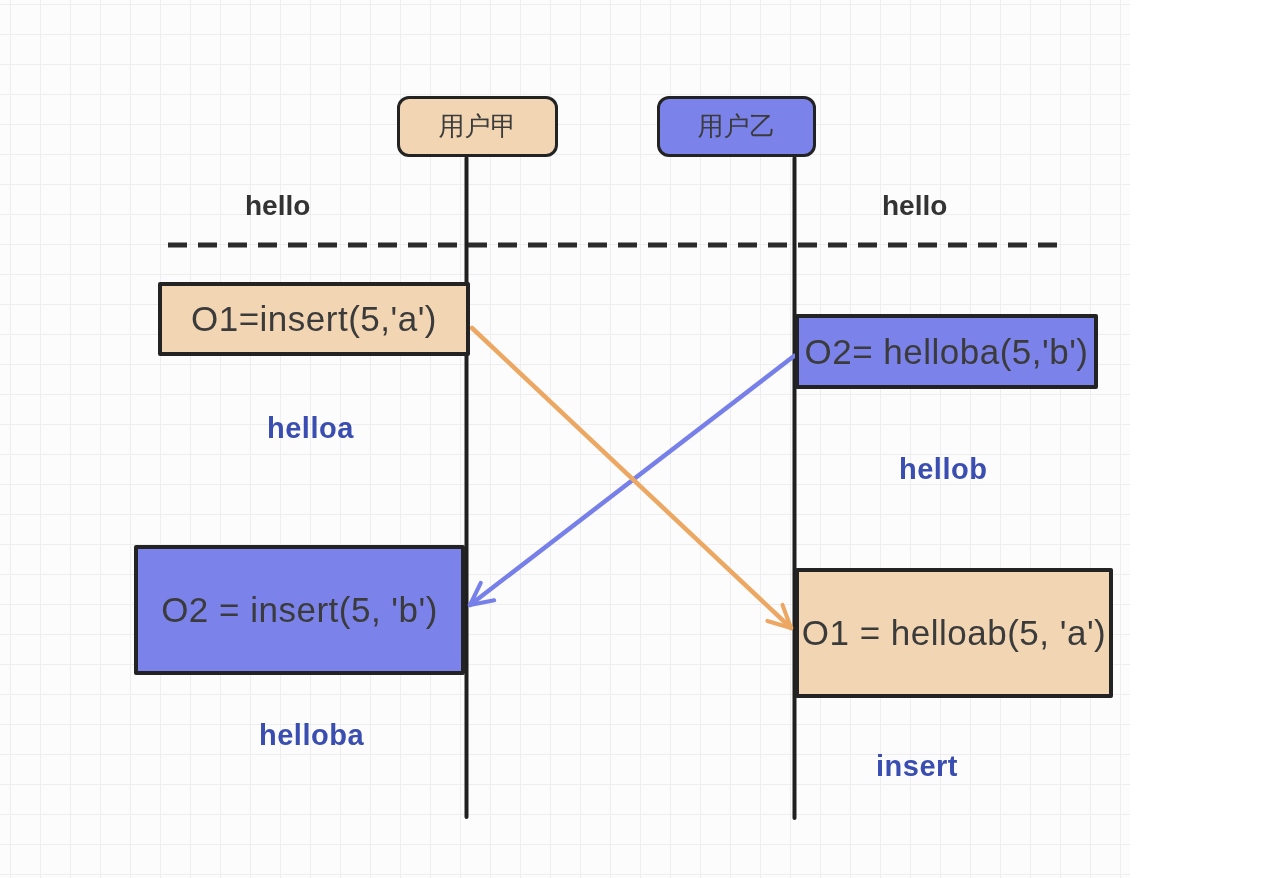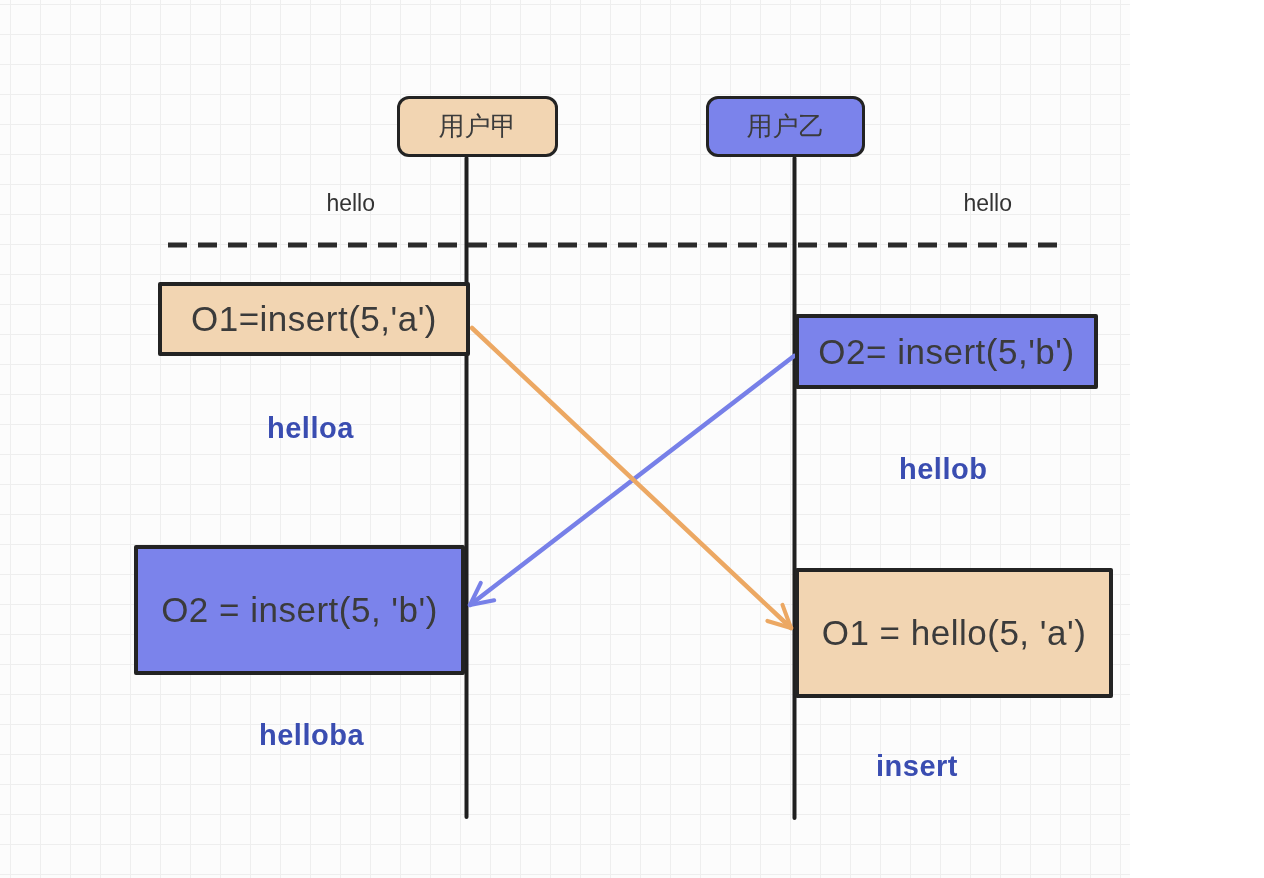--- a/index.html
+++ b/index.html
@@ -60,23 +60,23 @@
     font-size: 35px;
     color: var(--box-text);
     letter-spacing: 0.5px;
   }
   .tan    { background: var(--tan-fill); }
   .purple { background: var(--purple-fill); }
 
   .hello-label {
     position: absolute;
     width: 130px;
-    text-align: right;
-    font-size: 23px;
-    font-weight: 400;
+    text-align: left;
+    font-size: 28px;
+    font-weight: 700;
     color: var(--hello-text);
   }
   .state-label {
     position: absolute;
     font-size: 29px;
     font-weight: bold;
     color: var(--blue-text);
     letter-spacing: 0.5px;
   }
 </style>
@@ -100,40 +100,40 @@
 
     <line class="divider" x1="168" y1="245" x2="1065" y2="245"></line>
 
     <line class="arrow-purple-line" x1="794" y1="356" x2="470" y2="605" marker-end="url(#head-purple)"></line>
     <line class="arrow-orange-line" x1="472" y1="328" x2="791" y2="628" marker-end="url(#head-orange)"></line>
   </svg>
 
   <div class="actor-box tan" style="left:397px; top:96px; width:161px; height:61px;">
     <span>用户甲</span>
   </div>
-  <div class="actor-box purple" style="left:706px; top:96px; width:159px; height:61px;">
+  <div class="actor-box purple" style="left:657px; top:96px; width:159px; height:61px;">
     <span>用户乙</span>
   </div>
 
   <div class="hello-label" style="left:245px; top:190px;">hello</div>
   <div class="hello-label" style="left:882px; top:190px;">hello</div>
 
   <div class="op-box tan" style="left:158px; top:282px; width:312px; height:74px;">
     <span>O1=insert(5,'a')</span>
   </div>
   <div class="op-box purple" style="left:795px; top:314px; width:303px; height:75px;">
-    <span>O2= insert(5,'b')</span>
+    <span>O2= helloba(5,'b')</span>
   </div>
 
   <div class="state-label" style="left:267px; top:412px;">helloa</div>
   <div class="state-label" style="left:899px; top:453px;">hellob</div>
 
   <div class="op-box purple" style="left:134px; top:545px; width:331px; height:130px;">
     <span>O2 = insert(5, 'b')</span>
   </div>
   <div class="op-box tan" style="left:795px; top:568px; width:318px; height:130px;">
-    <span>O1 = hello(5, 'a')</span>
+    <span>O1 = helloab(5, 'a')</span>
   </div>
 
   <div class="state-label" style="left:259px; top:719px;">helloba</div>
   <div class="state-label" style="left:876px; top:750px;">insert</div>
 
 </div>
 
 </body></html>

